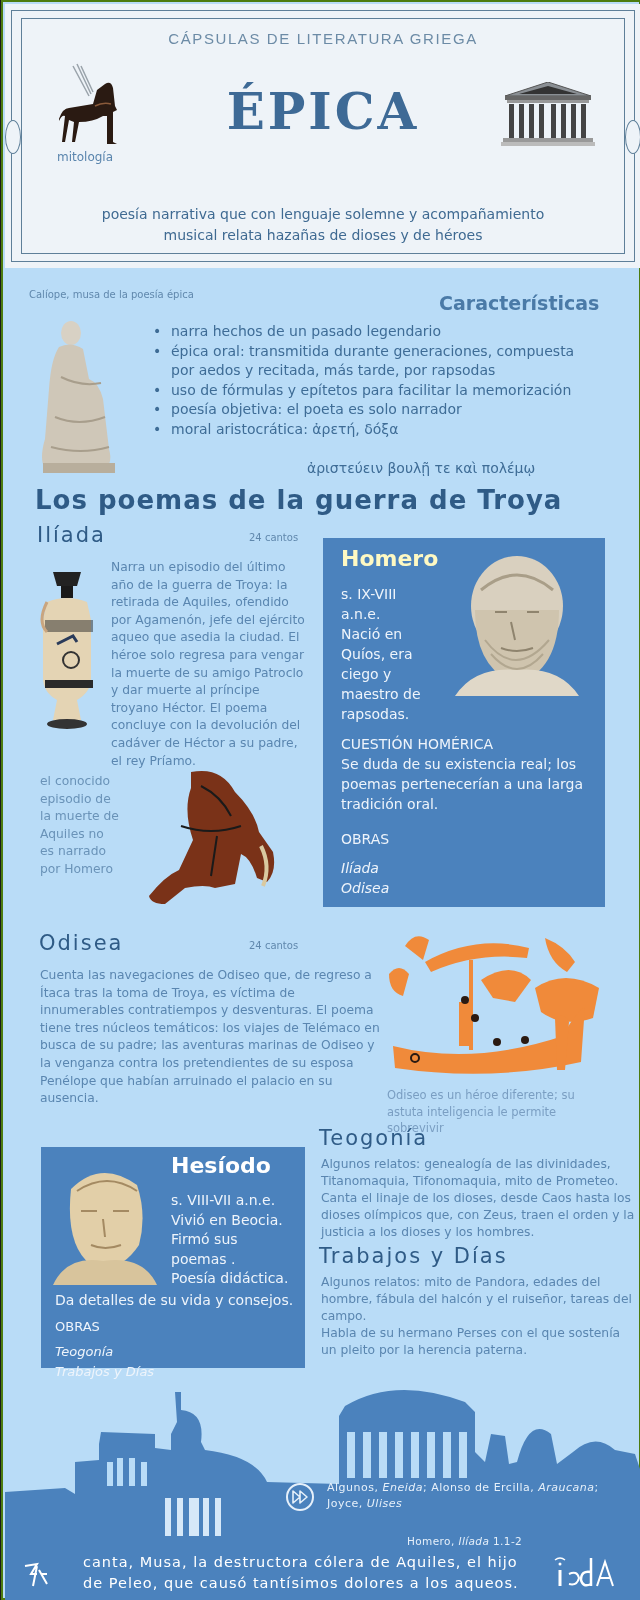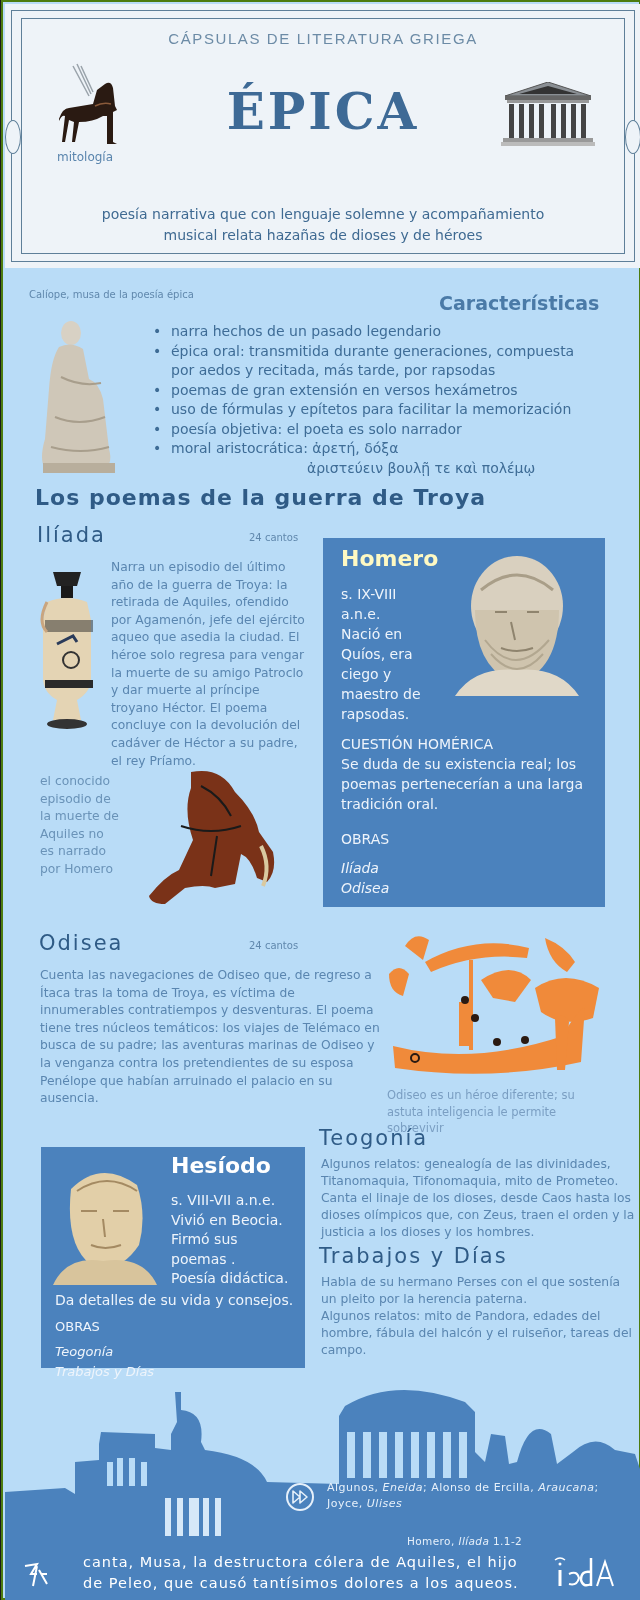--- a/index.html
+++ b/index.html
@@ -24,21 +24,21 @@
 
 
 .cap-muse{position:absolute;left:26px;top:287px;color:#6088ad;font-size:10px}
 .char-title{position:absolute;left:436px;top:290px;color:#4a7aa7;font-size:19px;font-weight:bold;font-family:"DejaVu Sans",sans-serif}
 .statue{position:absolute;left:34px;top:315px;width:84px;height:158px}
 .char-list{position:absolute;left:148px;top:320px;list-style:none;color:#3e6c96;font-size:14px;line-height:19.5px}
 .char-list li{position:relative;padding-left:20px}
 .char-list li::before{content:"•";position:absolute;left:2px;color:#3e6c96}
 .greek-line{position:absolute;left:304px;top:458px;color:#3e6c96;font-size:14px}
 
-.troy-title{position:absolute;left:32px;top:483px;color:#2f5b86;font-size:22px;font-weight:bold;letter-spacing:1px}
+.troy-title{position:absolute;left:32px;top:483px;color:#2f5b86;font-size:26px;font-weight:bold;letter-spacing:1px}
 
 
 .iliada-h{position:absolute;left:34px;top:521px;color:#2f5b86;font-size:21px;letter-spacing:2px}
 .cantos1{position:absolute;left:246px;top:530px;color:#6088ad;font-size:10px}
 .vase{position:absolute;left:34px;top:566px;width:60px;height:166px}
 .iliada-p{position:absolute;left:108px;top:557px;width:196px;color:#5a86b0;font-size:12.3px;line-height:17.6px}
 .achilles-note{position:absolute;left:37px;top:771px;width:80px;color:#6a93b8;font-size:12.3px;line-height:17.6px}
 .warriors{position:absolute;left:118px;top:764px;width:170px;height:140px}
 
 
@@ -131,21 +131,20 @@
   <div class="char-title">Características</div>
   <svg class="statue" viewBox="0 0 84 158">
     <ellipse cx="34" cy="16" rx="10" ry="12" fill="#d8d1c4"></ellipse>
     <path d="M22 30 q12 -6 24 2 l6 30 q10 4 14 20 l6 50 q4 14 -4 20 l-60 0 q-6 -10 0 -30 l4 -50 q2 -30 10 -42 z" fill="#cfc7b8"></path>
     <path d="M24 60 q20 10 40 6 M18 100 q24 10 50 0 M14 130 q30 8 58 0" stroke="#a89e8c" stroke-width="2" fill="none"></path>
     <rect x="6" y="146" width="72" height="10" fill="#b8ae9c"></rect>
   </svg>
   <ul class="char-list">
     <li>narra hechos de un pasado legendario</li>
     <li style="width:440px">épica oral: transmitida durante generaciones, compuesta por aedos y recitada, más tarde, por rapsodas</li>
-    <li>poemas de gran extensión en versos hexámetros</li>
     <li>uso de fórmulas y epítetos para facilitar la memorización</li>
     <li>poesía objetiva: el poeta es solo narrador</li>
     <li>moral aristocrática: ἀρετή, δόξα</li>
   </ul>
   <div class="greek-line">ἀριστεύειν βουλῇ τε καὶ πολέμῳ</div>
 
   <div class="troy-title">Los poemas de la guerra de Troya</div>
 
   <div class="iliada-h">Ilíada</div>
   <div class="cantos1">24 cantos</div>
@@ -246,22 +245,22 @@
     </div>
   </div>
 
   <div class="teog-h">Teogonía</div>
   <div class="teog-p">
     <div>Algunos relatos: genealogía de las divinidades, Titanomaquia, Tifonomaquia, mito de Prometeo.</div>
     <div>Canta el linaje de los dioses, desde Caos hasta los dioses olímpicos que, con Zeus, traen el orden y la justicia a los dioses y los hombres.</div>
   </div>
   <div class="tyd-h">Trabajos y Días</div>
   <div class="tyd-p">
+    <div>Algunos relatos: mito de Pandora, edades del hombre, fábula del halcón y el ruiseñor, tareas del campo.</div>
     <div>Habla de su hermano Perses con el que sostenía un pleito por la herencia paterna.</div>
-    <div>Algunos relatos: mito de Pandora, edades del hombre, fábula del halcón y el ruiseñor, tareas del campo.</div>
   </div>
 
   <svg class="skyline" viewBox="0 0 636 218">
     <path fill="#4b82bd" d="M0 150 L0 110 L60 106 L70 112 L70 80 L94 78 L94 62 L96 50 L150 52 L150 66 L166 68 L166 52 L172 40 L170 10 L176 10 L176 28 Q200 30 196 60 L200 68 Q250 74 262 100 L334 102 L334 34 L340 24 Q390 -6 460 20 L470 30 L470 70 L480 80 L486 52 L500 54 L504 82 L512 80 Q524 34 546 52 L552 82 L568 70 Q590 50 610 68 L630 72 L636 90 L636 218 L0 218 Z"></path>
     <g fill="#b9dcf7">
       <rect x="342" y="50" width="8" height="46"></rect>
         <rect x="358" y="50" width="8" height="46"></rect>
         <rect x="374" y="50" width="8" height="46"></rect>
       <rect x="390" y="50" width="8" height="46"></rect>
         <rect x="406" y="50" width="8" height="46"></rect>

